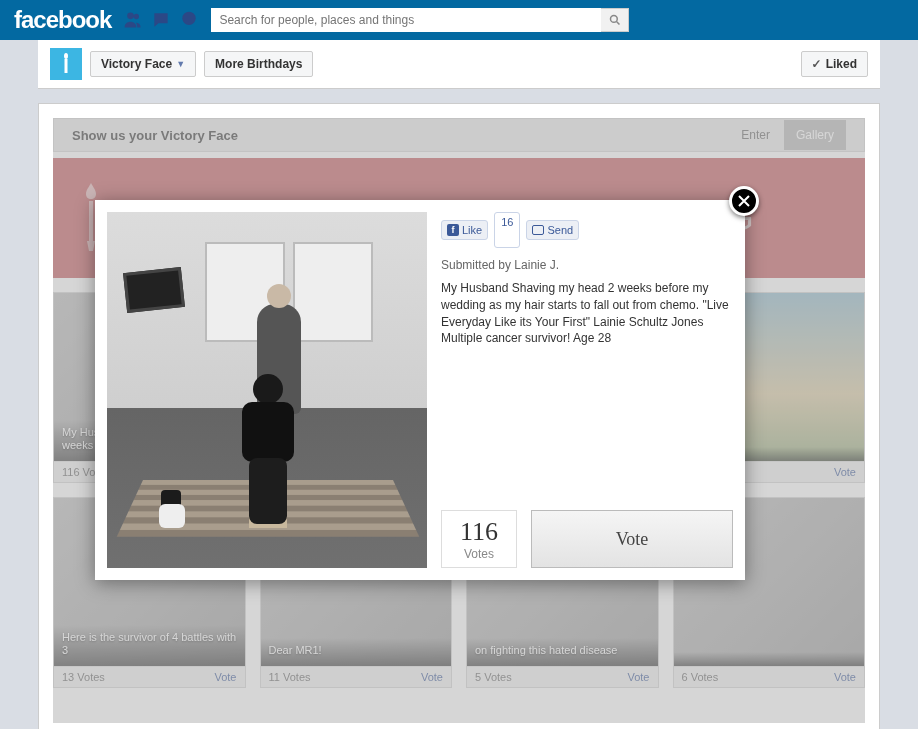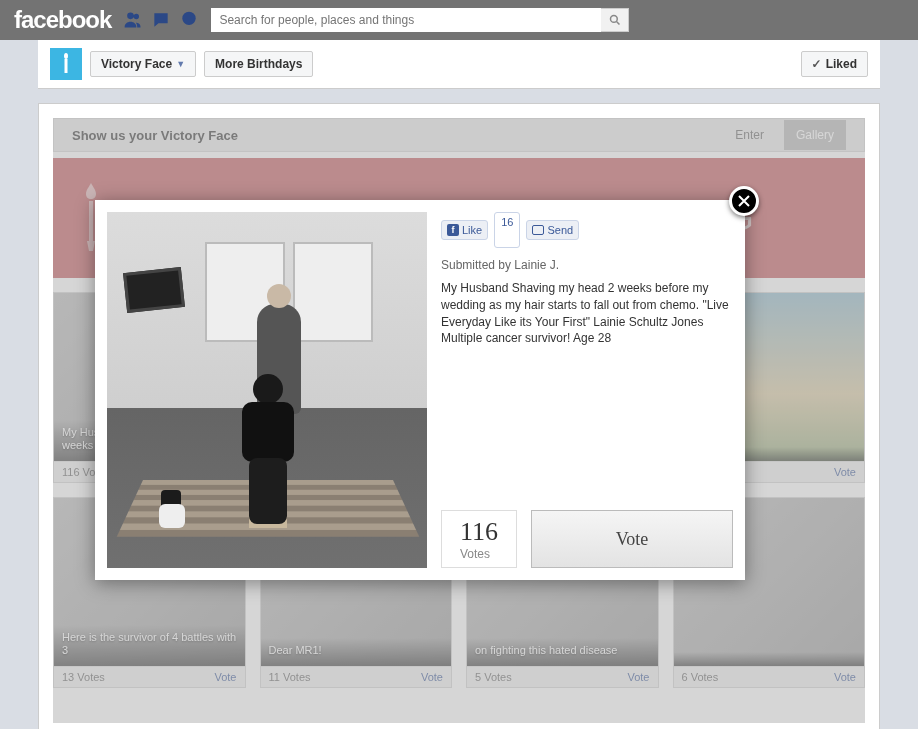--- a/index.html
+++ b/index.html
@@ -1,19 +1,19 @@
 <!DOCTYPE html>
 <html><head>
   <meta charset="utf-8">
   <style>
     * { box-sizing: border-box; margin: 0; padding: 0; }
     body { font-family: "Lucida Grande", Tahoma, Verdana, Arial, sans-serif; background: #d9dde4; width: 918px; height: 729px; overflow: hidden; position: relative; }
     
     
-    .topbar { background: #737373; height: 40px; display: flex; align-items: center; padding: 0 14px; }
+    .topbar { background: #0369a1; height: 40px; display: flex; align-items: center; padding: 0 14px; }
     .fb-logo { color: #fff; font-family: "Klavika", "Helvetica Neue", Arial, sans-serif; font-weight: bold; font-size: 24px; letter-spacing: -1px; margin-right: 10px; }
     .nav-icons { display: flex; gap: 4px; margin-right: 10px; }
     .nav-icon { width: 24px; height: 24px; color: #2b4886; display: flex; align-items: center; justify-content: center; }
     .nav-icon svg { width: 20px; height: 20px; fill: currentColor; }
     .search-wrap { display: flex; align-items: flex-start; }
     .search-input { width: 390px; height: 24px; border: none; padding: 0 8px; font-size: 12px; background: #fff; }
     .search-btn { width: 28px; height: 24px; background: #f1f1f1; border: 1px solid #ccc; border-left: none; display: flex; align-items: center; justify-content: center; cursor: pointer; }
     .search-btn svg { width: 12px; height: 12px; fill: #888; }
 
     
@@ -24,21 +24,21 @@
     .strip-btn .caron { font-size: 9px; color: #627aad; }
     .liked-btn { margin-left: auto; }
     .liked-btn .check { color: #555; }
 
     
     .canvas-outer { margin: 14px 38px 0; background: #fff; border: 1px solid #ccc; padding: 14px; height: 635px; position: relative; }
     .canvas-inner { position: relative; height: 100%; }
 
     
     .tab-header { background: #e9e9e9; border: 1px solid #d6d6d6; height: 34px; display: flex; align-items: center; padding: 0 18px; font-size: 13px; color: #333; font-weight: bold; }
-    .tab-header .tabs { margin-left: auto; display: flex; gap: 8px; font-weight: normal; }
+    .tab-header .tabs { margin-left: auto; display: flex; gap: 2px; font-weight: normal; }
     .tab { padding: 8px 12px; font-size: 12px; color: #666; cursor: pointer; }
     .tab.active { background: #b7b7b7; color: #fff; }
 
     
     .banner { background: #c35a5d; height: 120px; margin-top: 6px; display: flex; align-items: center; padding: 0 24px; gap: 24px; }
     .candle { width: 28px; height: 70px; display:flex; align-items:center; justify-content:center; }
     .candle svg { width: 28px; height: 70px; fill: #e4b7b8; }
     .banner-text { font-family: "Helvetica Neue", Arial, sans-serif; font-weight: 200; font-size: 36px; letter-spacing: 2px; color: #f5dcdc; }
 
     
@@ -78,21 +78,21 @@
     .modal-side { flex: 1; display: flex; flex-direction: column; font-size: 12px; color: #333; }
     .fb-actions { display:flex; gap:6px; align-items:center; margin-bottom:10px; }
     .fb-pill { height:20px; border:1px solid #cad4e7; background:#eceff5; border-radius:3px; display:flex; align-items:center; padding:0 5px; gap:3px; font-size:11px; color:#3b5998; cursor:pointer; }
     .fb-pill .fbicon { width:12px; height:12px; background:#3b5998; color:#fff; font-size:9px; font-weight:bold; text-align:center; line-height:12px; border-radius:2px; }
     .fb-count { height:36px; border:1px solid #cad4e7; background:#fff; border-radius:3px; padding:0 6px; font-size:11px; color:#3b5998; line-height:18px; position:relative; }
     .fb-pill .speech { width:12px;height:10px;border:1px solid #3b5998;border-radius:2px;position:relative; }
     .submitted { color:#666; margin-bottom:8px; }
     .desc { line-height:1.4; }
 
     .vote-row { margin-top:auto; display:flex; gap:14px; align-items:stretch; }
-    .vote-count-box { border:1px solid #ddd; padding:6px 18px; }
+    .vote-count-box { border:1px solid #ddd; padding:6px 18px; text-align:center; }
     .vote-number { font-size:26px; color:#333; font-family: Georgia, serif; }
     .vote-label { font-size:12px; color:#888; }
     .vote-btn-big { flex:1; border:1px solid #bbb; background:linear-gradient(#f5f5f5,#e3e3e3); font-size:18px; color:#444; display:flex; align-items:center; justify-content:center; cursor:pointer; font-family: Georgia, serif; }
   </style>
 </head>
 <body>
 
 <div class="topbar">
   <div class="fb-logo">facebook</div>
   <div class="nav-icons">

